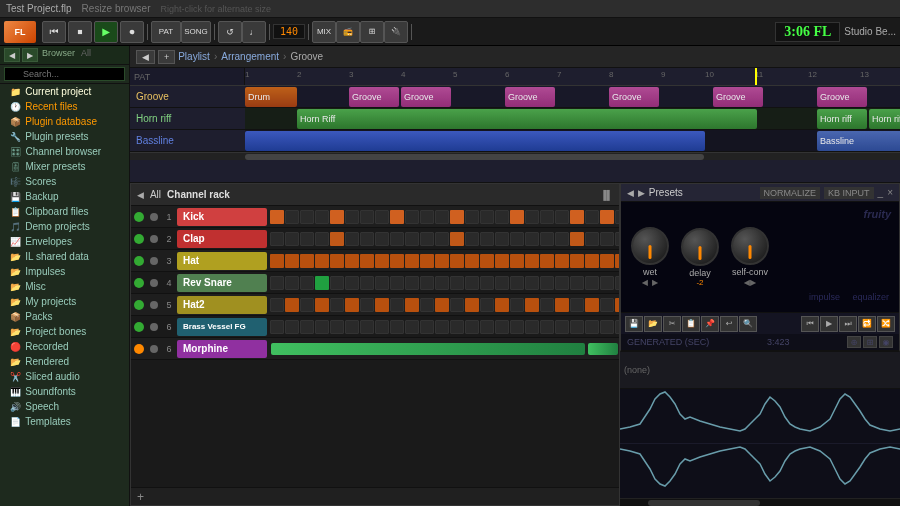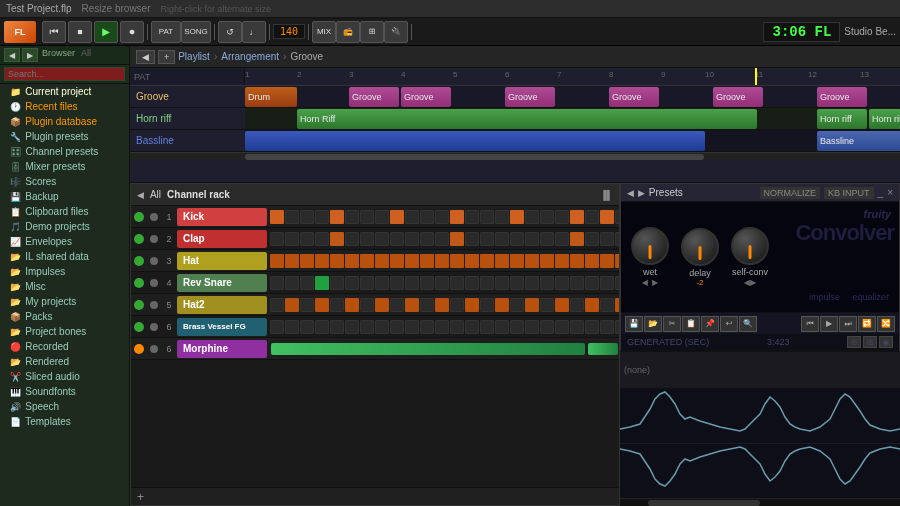--- a/index.html
+++ b/index.html
@@ -329,21 +329,21 @@
       color: #f80;
       font-family: monospace;
     }
 
     .time-display {
       background: #111;
       border: 1px solid #333;
       padding: 1px 8px;
       font-size: 14px;
       color: #4f4;
-      font-family: Liberation Mono, monospace;
+      font-family: Liberation Serif, serif;
       font-weight: bold;
     }
   </style>
 </head>
 <body>
 
 <div class="title-bar">
   <span>Test Project.flp</span>
   <span style="margin-left:10px; color:#777;">Resize browser</span>
   <span style="margin-left:10px; color:#555; font-size:9px;">Right-click for alternate size</span>
@@ -396,42 +396,42 @@
   <div class="sidebar">
 
     <div style="background:#1a2a1a;padding:2px 4px;display:flex;gap:2px;border-bottom:1px solid #111;">
       <div style="width:16px;height:14px;background:#2a4a2a;border:1px solid #3a5a3a;display:flex;align-items:center;justify-content:center;font-size:8px;cursor:pointer;">◀</div>
       <div style="width:16px;height:14px;background:#2a4a2a;border:1px solid #3a5a3a;display:flex;align-items:center;justify-content:center;font-size:8px;cursor:pointer;">▶</div>
       <span style="font-size:9px;color:#8a8;margin-left:2px;">Browser</span>
       <span style="font-size:9px;color:#666;margin-left:4px;">All</span>
     </div>
 
     <div style="padding:2px 4px;border-bottom:1px solid #111;">
-      <input type="text" style="width: 100%; background: #7f1d1d; border: 1px solid rgb(42, 74, 42); color: rgb(170, 170, 170); font-size: 9px; padding: 1px 3px;" placeholder="Search...">
+      <input type="text" style="width: 100%; background: #000000; border: 1px solid rgb(42, 74, 42); color: rgb(170, 170, 170); font-size: 9px; padding: 1px 18px;" placeholder="Search...">
     </div>
 
     <div class="sidebar-item current">
       <span class="si-icon">📁</span>
       <span>Current project</span>
     </div>
     <div class="sidebar-item highlighted">
       <span class="si-icon">🕐</span>
       <span>Recent files</span>
     </div>
     <div class="sidebar-item highlighted">
       <span class="si-icon">📦</span>
       <span>Plugin database</span>
     </div>
     <div class="sidebar-item">
       <span class="si-icon">🔧</span>
       <span>Plugin presets</span>
     </div>
     <div class="sidebar-item">
       <span class="si-icon">🎛</span>
-      <span>Channel presets</span>
+      <span>Channel browser</span>
     </div>
     <div class="sidebar-item">
       <span class="si-icon">🎚</span>
       <span>Mixer presets</span>
     </div>
     <div class="sidebar-item">
       <span class="si-icon">🎼</span>
       <span>Scores</span>
     </div>
     <div class="sidebar-item">
@@ -864,21 +864,20 @@
               <div class="knob" style="width:38px;height:38px;"></div>
               <div class="knob-label">self-conv</div>
               <div style="font-size:8px;color:#666;display:flex;gap:4px;margin-top:1px;">
                 <span style="cursor:pointer;">◀▶</span>
               </div>
             </div>
 
 
 
             <div style="position:absolute;right:8px;top:6px;font-size:11px;font-style:italic;color:#2a2a50;font-weight:bold;">fruity</div>
-            <div style="position:absolute;right:5px;top:18px;font-size:22px;font-weight:bold;color:#1e1e3e;letter-spacing:-1px;">Convolver</div>
             <div style="position:absolute;right:10px;bottom:10px;font-size:9px;color:#2a2a5a;">
               <span>impulse</span>
               <span style="margin-left:10px;">equalizer</span>
             </div>
           </div>
 
           <div style="background:#141422;height:22px;display:flex;align-items:center;padding:0 4px;gap:1px;border-top:1px solid #111;">
             <div class="plugin-tb-btn">💾</div>
             <div class="plugin-tb-btn">📂</div>
             <div class="plugin-tb-btn">✂</div>

